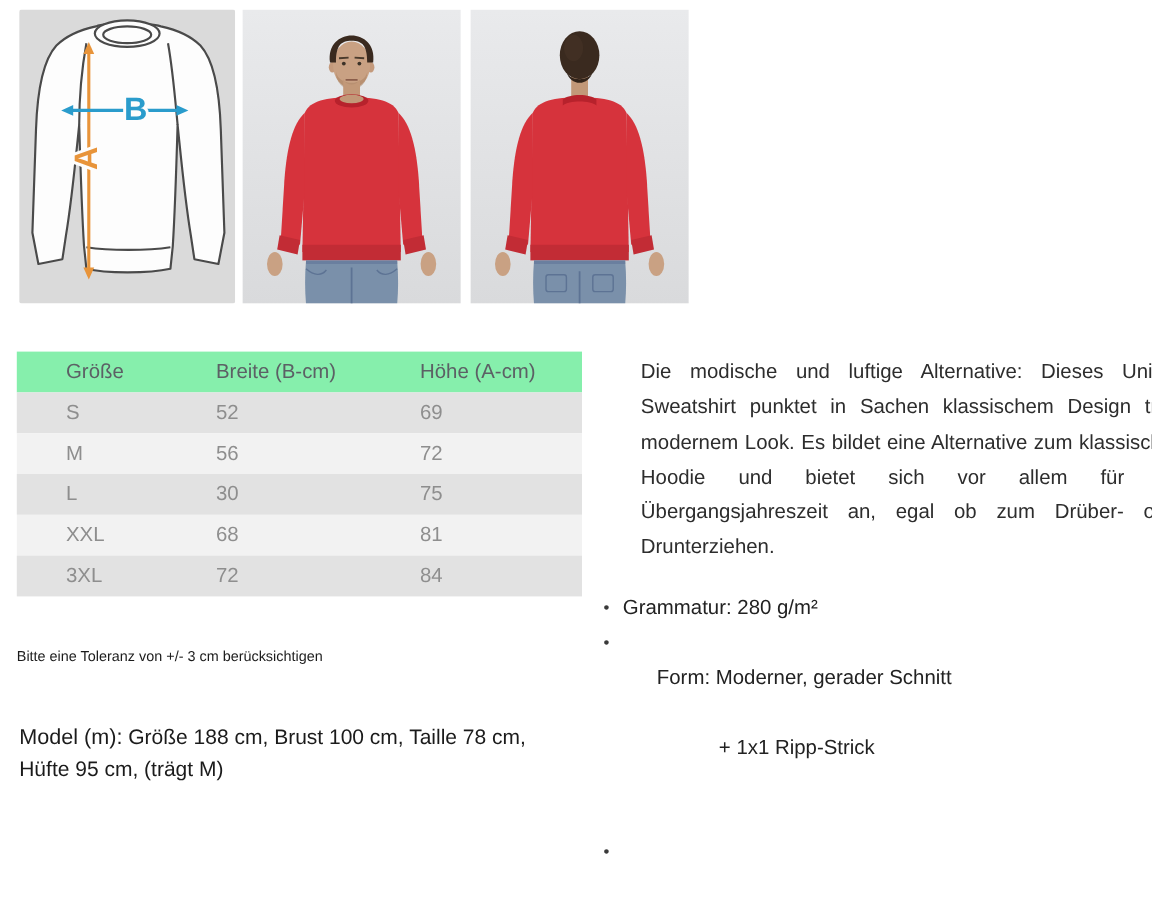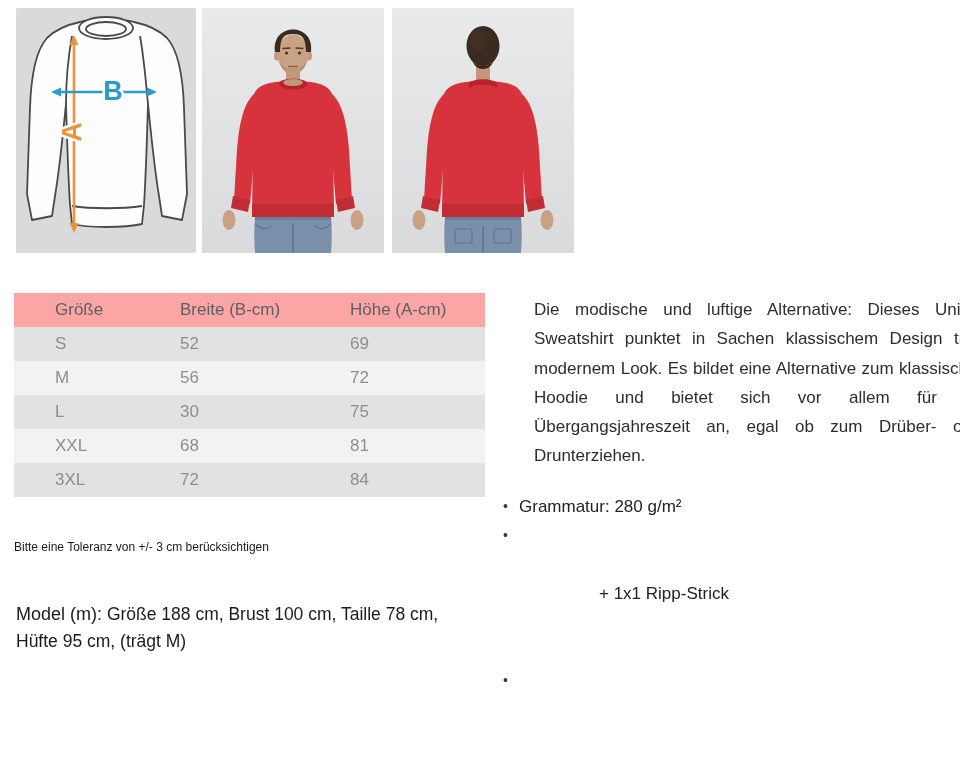--- a/index.html
+++ b/index.html
@@ -10,21 +10,21 @@
   
   .gallery-img { position:absolute; top:8px; display:block; }
   .img-diagram { left:16px; width:180px; height:245px; }
   .img-front   { left:202px; width:182px; height:245px; }
   .img-back    { left:392px; width:182px; height:245px; }
   svg { display:block; }
 
   
   .size-table { position:absolute; left:14px; top:293px; width:471px; border-collapse:collapse; table-layout:fixed; }
   .size-table th, .size-table td { height:34px; font-size:17px; font-weight:400; text-align:left; vertical-align:middle; padding:0; }
-  .size-table th { color:#5c6065; background:#fca5a5; }
+  .size-table th { color:#5c6065; background:#86efac; }
   .size-table td { color:#8e8e8e; }
   .size-table th:first-child, .size-table td:first-child { padding-left:41px; width:166px; }
   .size-table th:nth-child(2), .size-table td:nth-child(2) { width:170px; }
   .size-table tbody tr:nth-child(odd)  td { background:#e2e2e2; }
   .size-table tbody tr:nth-child(even) td { background:#f2f2f2; }
 
   .tolerance { position:absolute; left:14px; top:540px; width:470px; font-size:12px; color:#1b1b1b; }
 
   .model-info { position:absolute; left:16px; top:601px; width:458px; font-size:17.5px; line-height:27px; color:#1b1b1b; }
   .model-info .b { font-weight:400; font-size:18px; }
@@ -209,20 +209,21 @@
 
   <div class="tolerance">Bitte eine Toleranz von +/- 3 cm berücksichtigen</div>
 
   <div class="model-info"><span class="b">Model (m):</span><span> Größe 188 cm, Brust 100 cm, Taille 78 cm, Hüfte 95 cm, (trägt M)</span></div>
 
   <div class="description">Die modische und luftige Alternative: Dieses Unisex Sweatshirt punktet in Sachen klassischem Design trotz modernem Look. Es bildet eine Alternative zum klassischen Hoodie und bietet sich vor allem für die Übergangsjahreszeit an, egal ob zum Drüber- oder Drunterziehen.</div>
 
   <ul class="feature-list">
     <li><span>Grammatur: 280 g/m²</span></li>
     <li>
+      <span>Form: Moderner, gerader Schnitt</span>
       <div class="feature-sub">+ 1x1 Ripp-Strick</div>
     </li>
     <li>
       
       
     </li>
 
   </ul>
 
 </div>

